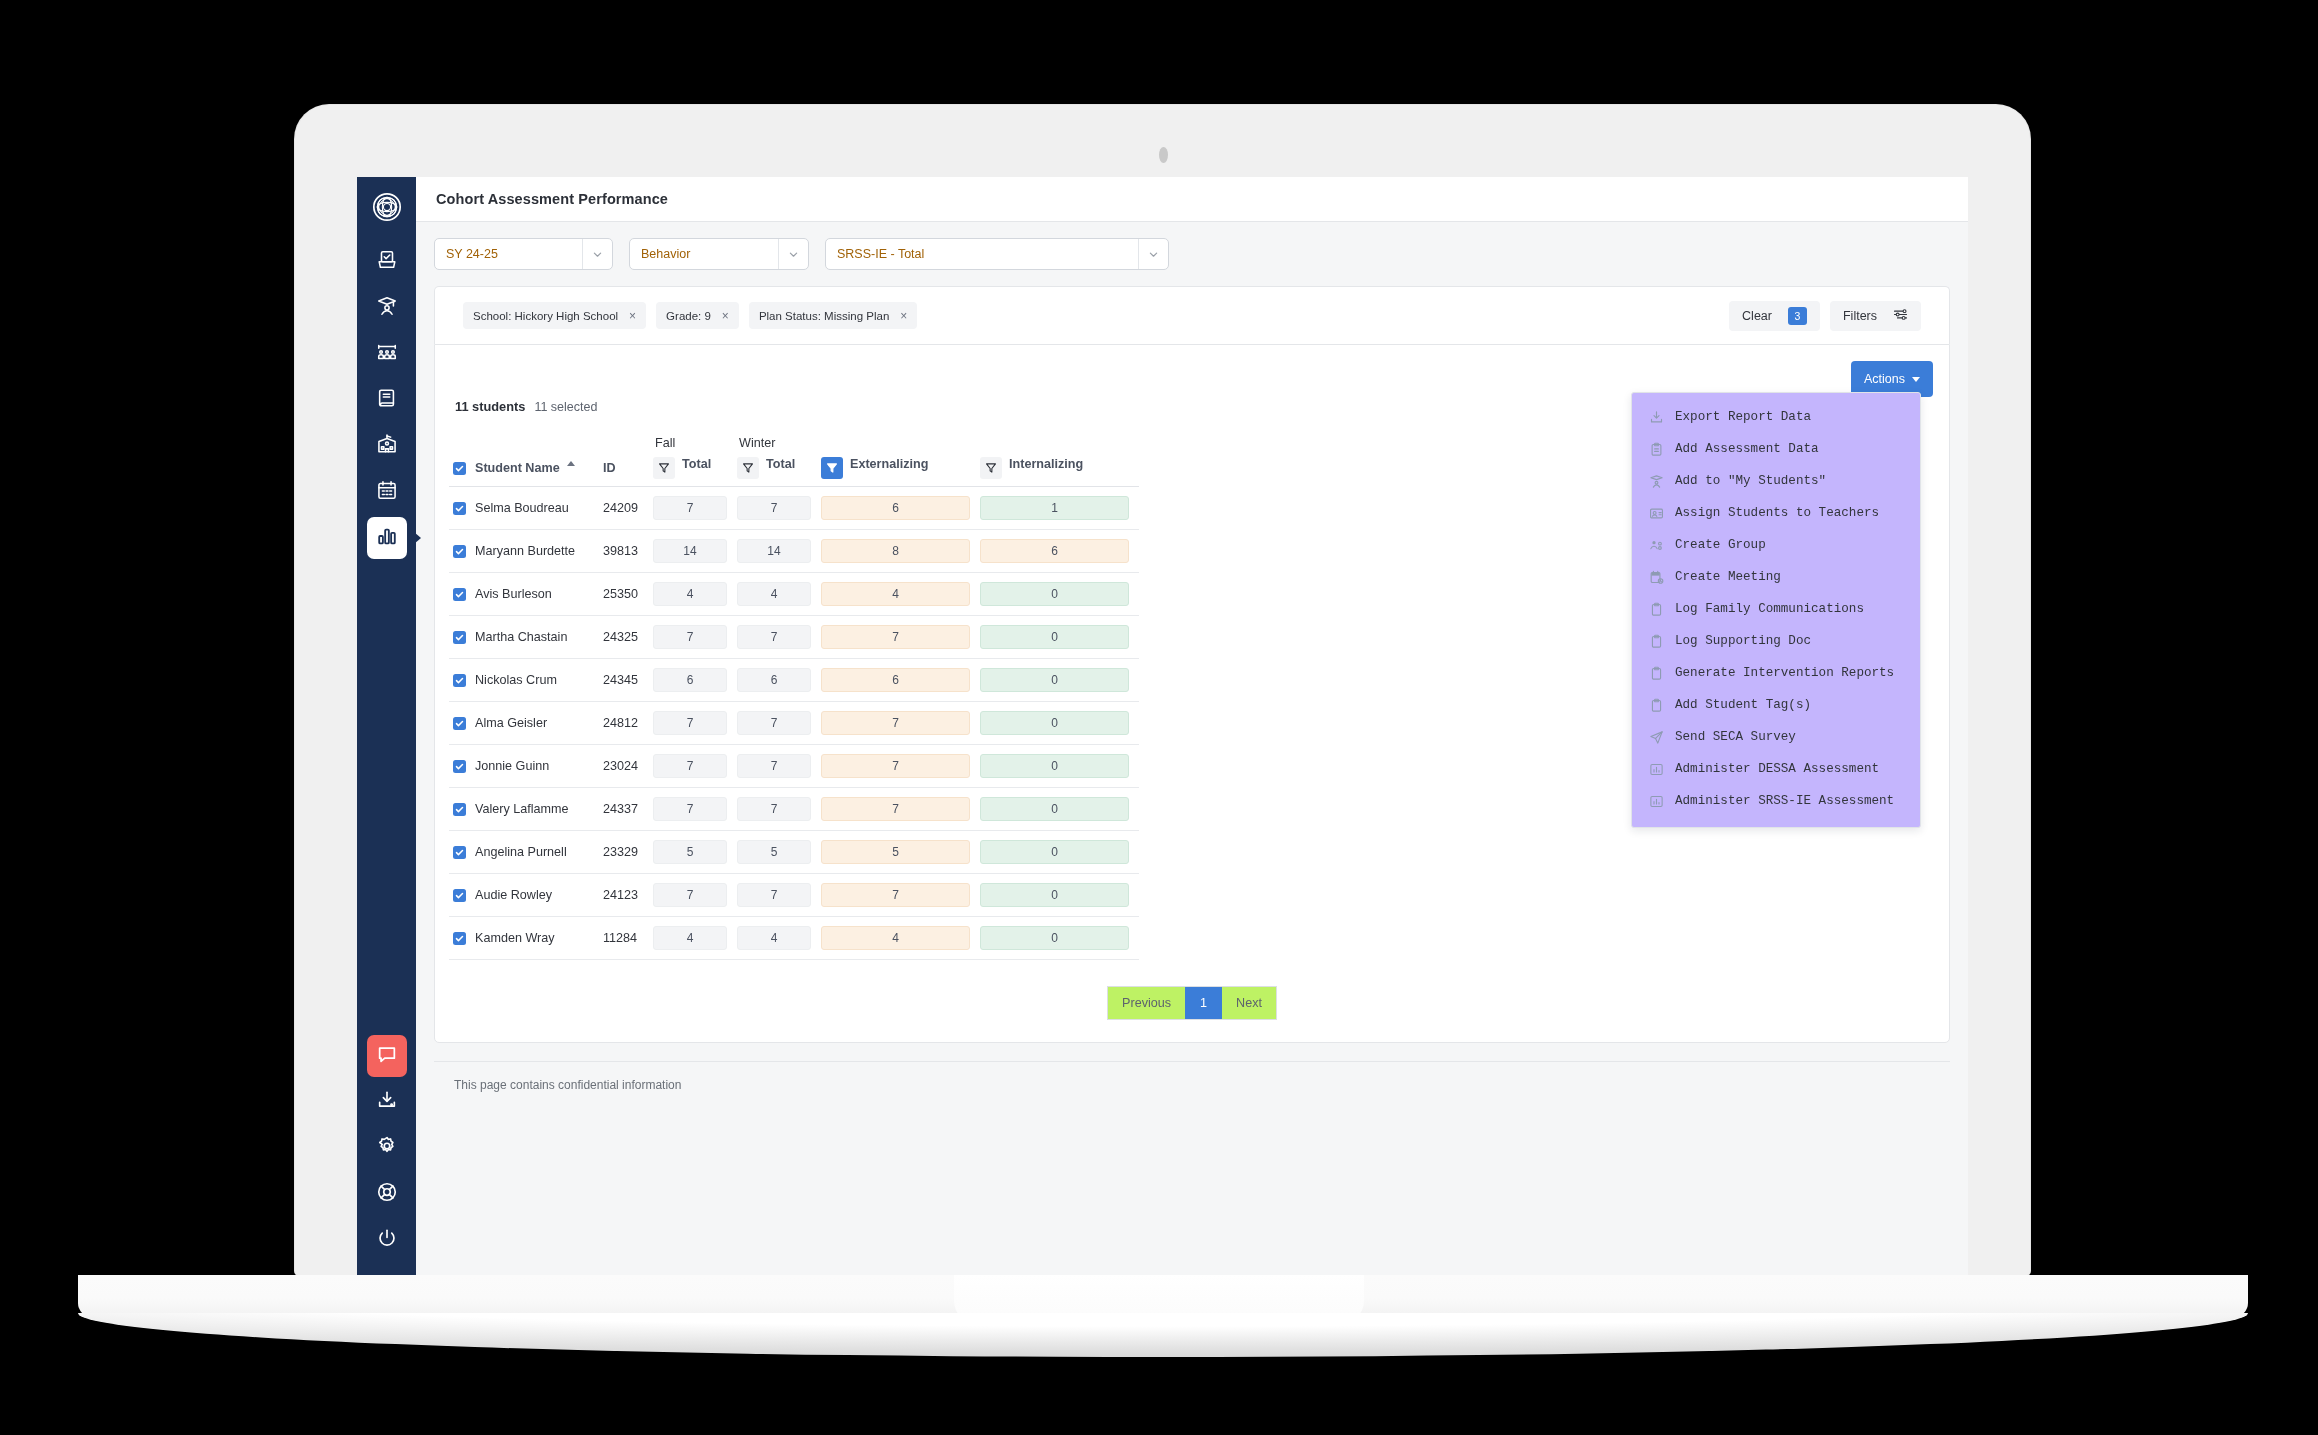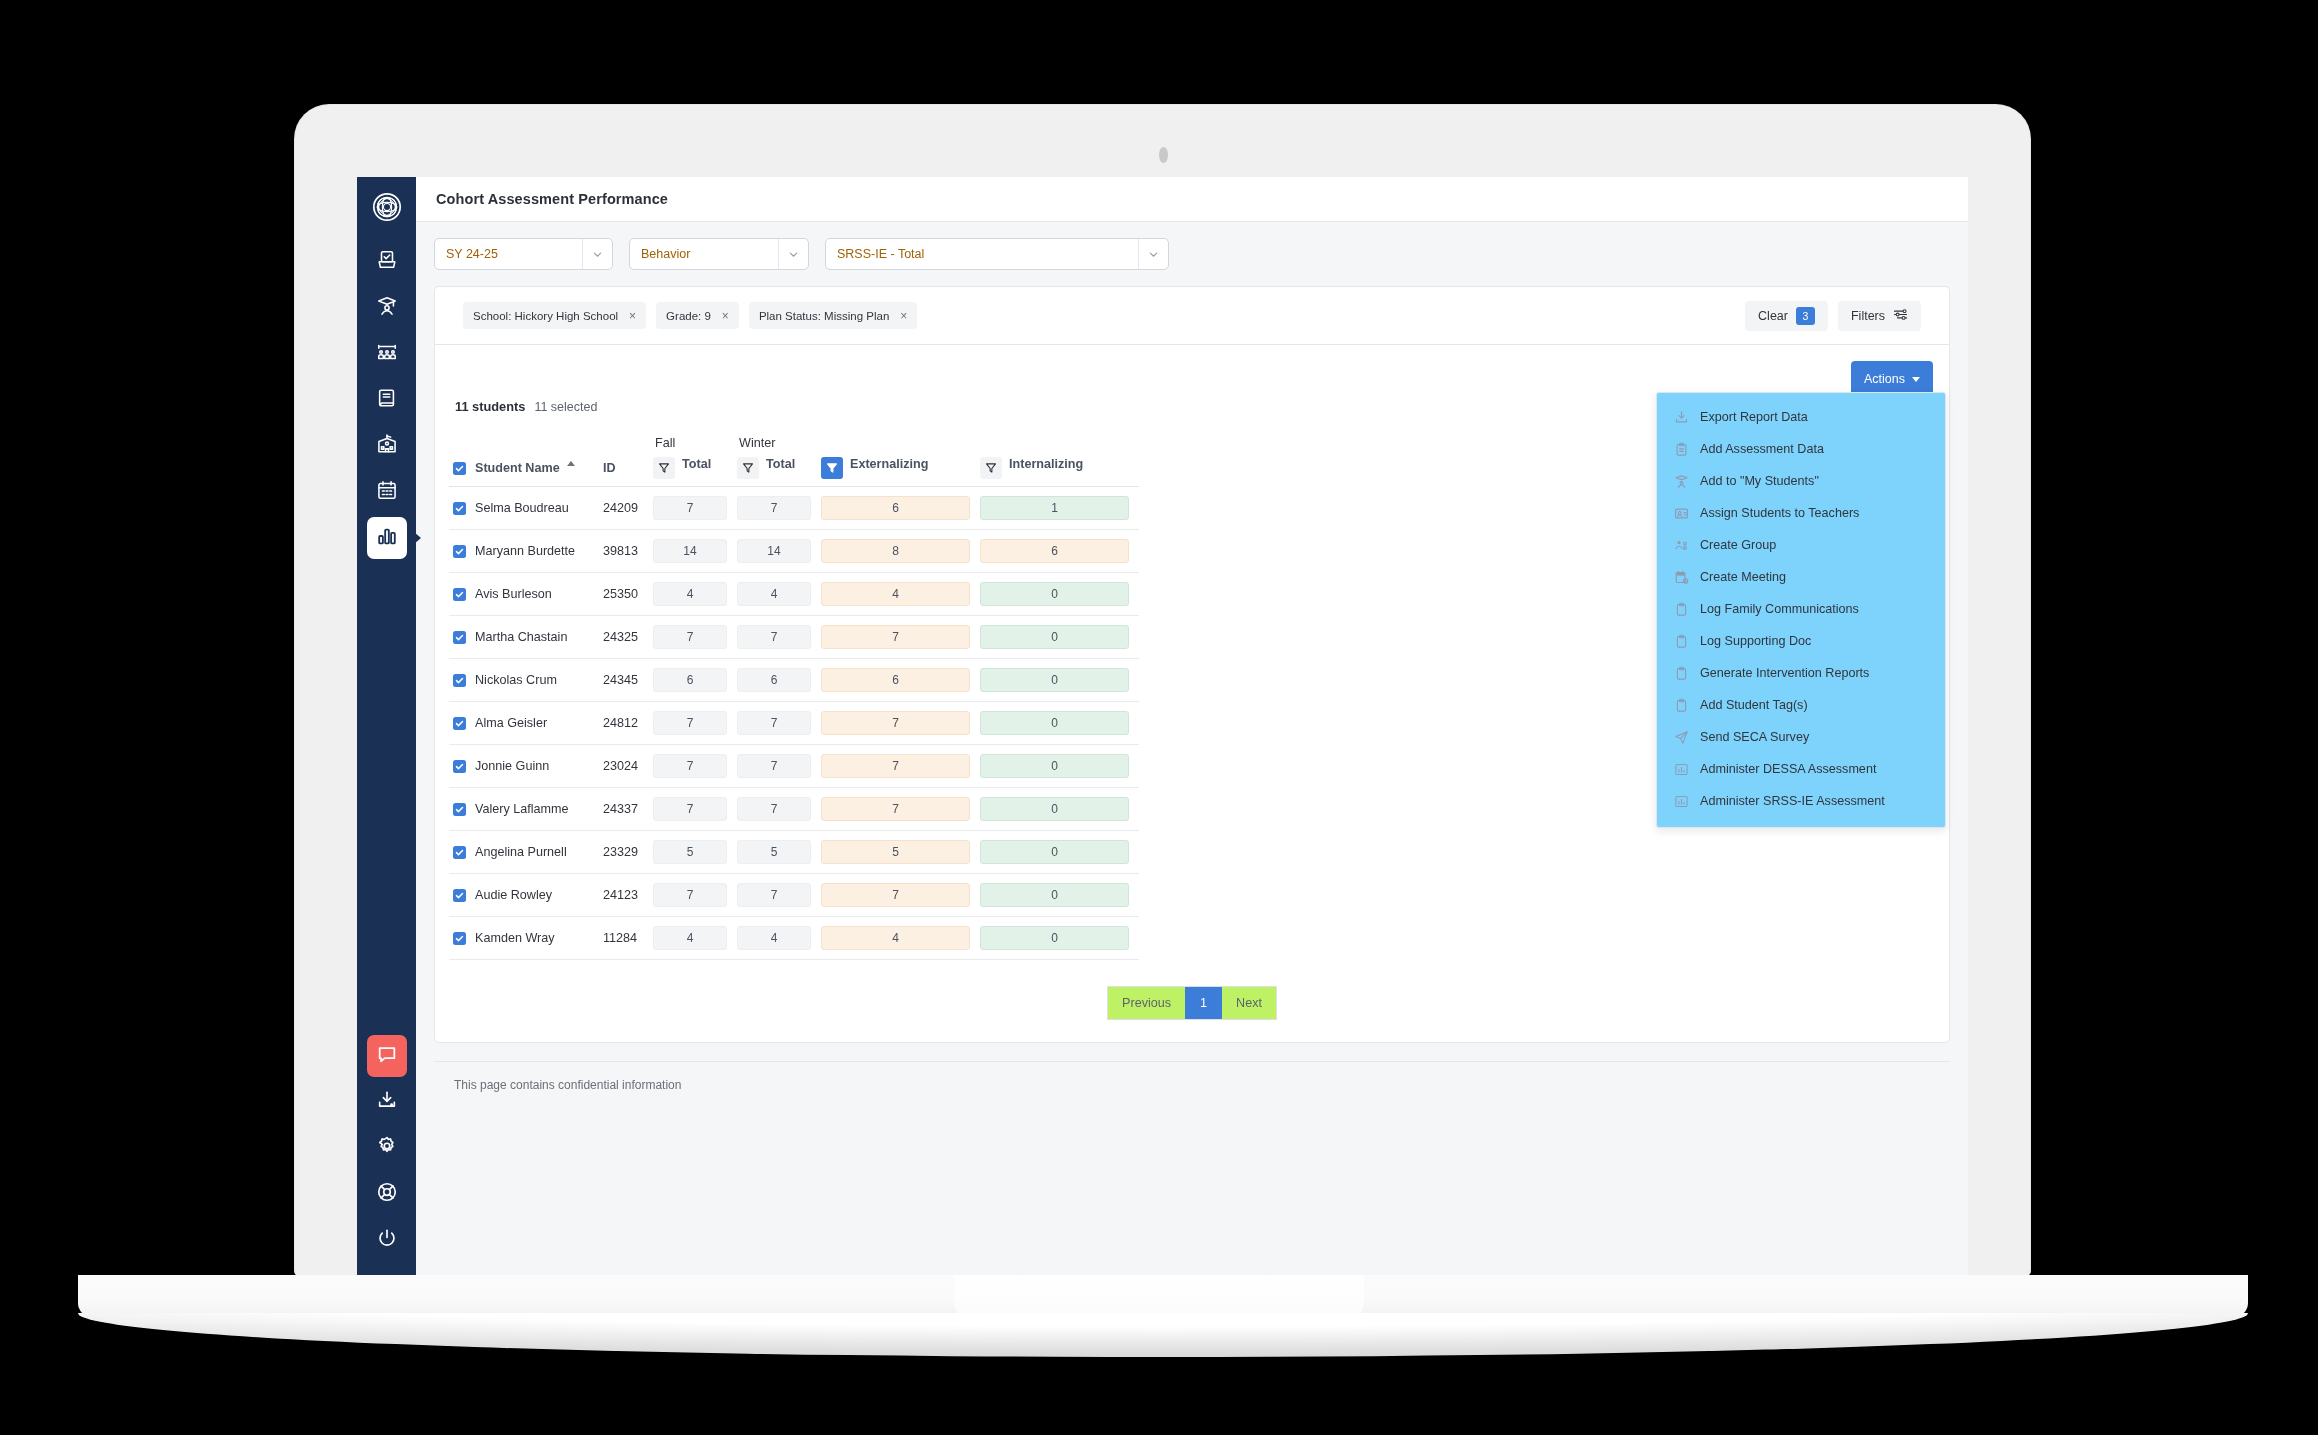--- a/index.html
+++ b/index.html
@@ -123,21 +123,21 @@
   }
   .chip {
     height: 27px; background: #f3f4f6; border-radius: 4px;
     display: flex; align-items: center; gap: 11px; padding: 0 10px;
     font-size: 11.5px; color: #32353c; cursor: pointer;
   }
   .chip .chip-x { color: #6d7380; font-size: 12px; line-height: 1; }
   .filterbar-right { margin-left: auto; display: flex; gap: 10px; }
   .fbtn {
     height: 30px; background: #f3f4f6; border-radius: 4px; border: none;
-    display: flex; align-items: center; gap: 8px; padding: 0 13px;
+    display: flex; align-items: center; gap: 16px; padding: 0 13px;
     font-size: 12.5px; color: #32353c; cursor: pointer;
     font-family: "Liberation Sans", sans-serif;
     justify-content: flex-end;
   }
   .badge-count {
     background: #3b7dd8; color: #fff; border-radius: 3px;
     min-width: 19px; height: 18px; display: flex; align-items: center; justify-content: center;
     font-size: 10.5px; padding: 0 4px;
   }
 
@@ -154,25 +154,25 @@
     height: 30px; padding: 18px 13px; font-size: 12.5px; cursor: pointer;
     display: flex; align-items: center; gap: 7px;
     font-family: "Liberation Sans", sans-serif;
   }
   #actions-button .caret {
     width: 0; height: 0; border-left: 4px solid transparent;
     border-right: 4px solid transparent; border-top: 5px solid #fff;
   }
 
   #actions-menu {
-    position: absolute; right: 3px; top: 47px;
-    width: 290px; background: #7dd3fc;
+    position: absolute; right: 28px; top: 47px;
+    width: 290px; background: #c4b5fd;
     border: 1px solid #e1e4e8; border-radius: 3px;
     box-shadow: 0 3px 9px rgba(20,30,50,.10);
-    padding: 8px 0 10px 0; z-index: 50;
+    padding: 8px 0 10px 0; z-index: 50; font-family: Liberation Mono, monospace;
   }
   .menu-item {
     display: flex; align-items: center; gap: 11px;
     height: 32px; padding: 0 16px; font-size: 12.6px; color: #32353c;
     cursor: pointer; white-space: nowrap;
   }
   .menu-item .mi-icon {
     width: 16px; height: 16px; flex: 0 0 16px;
     display: flex; align-items: center; justify-content: center;
     color: #8e9bb3;

